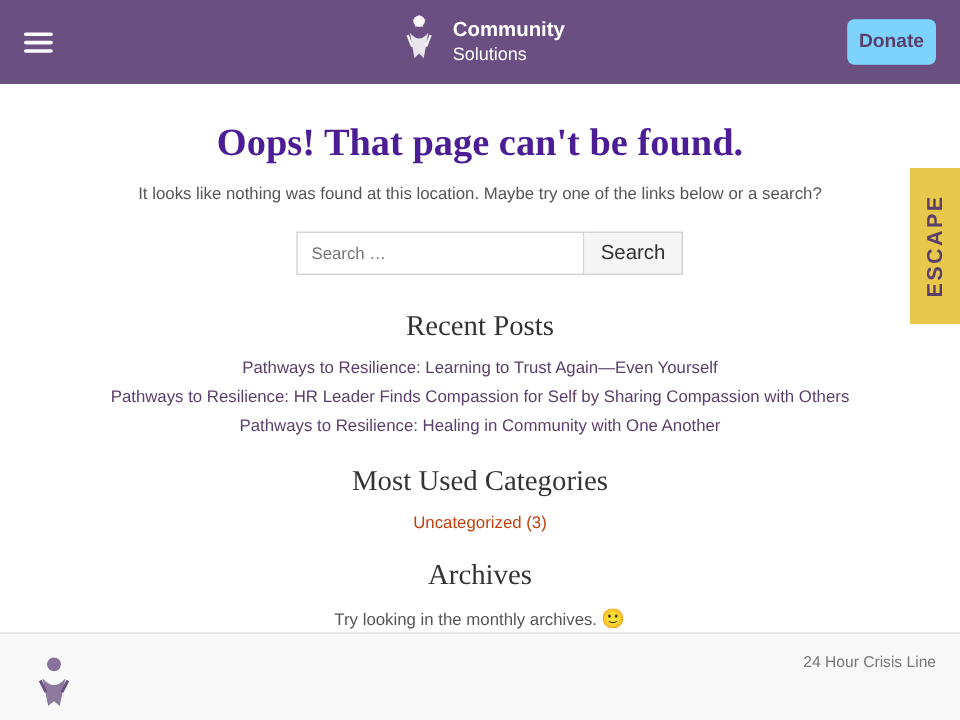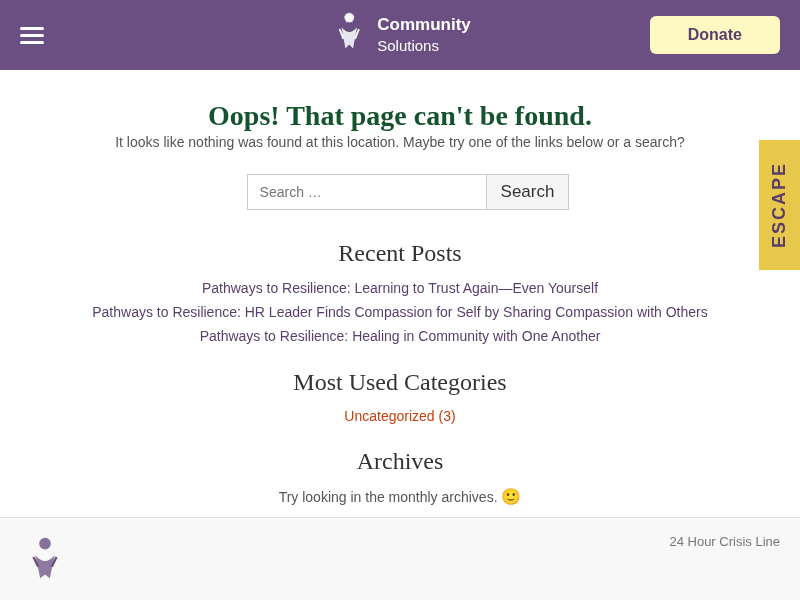--- a/index.html
+++ b/index.html
@@ -54,43 +54,43 @@
       color: #fff;
       font-size: 15px;
       line-height: 1.3;
       font-family: Arial, sans-serif;
     }
     .logo-text .community {
       font-size: 17px;
       font-weight: bold;
     }
     .donate-btn {
-      background: #fef9c3;
+      background: #7dd3fc;
       color: #5a3e6b;
       border: none;
-      padding: 10px 38px;
+      padding: 10px 10px;
       font-size: 16px;
       font-weight: bold;
       border-radius: 6px;
       cursor: pointer;
       font-family: Arial, sans-serif;
     }
 
     
     .main-content {
       padding: 30px 20px 40px;
       text-align: center;
       max-width: 760px;
       margin: 0 auto;
     }
     .error-title {
-      font-size: 28px;
+      font-size: 32px;
       font-weight: bold;
-      color: #14532d;
-      margin-bottom: 2px;
+      color: #4c1d95;
+      margin-bottom: 16px;
       font-family: Georgia, serif;
     }
     .error-subtitle {
       font-size: 14px;
       color: #555;
       margin-bottom: 24px;
       font-family: Arial, sans-serif;
     }
 
     

